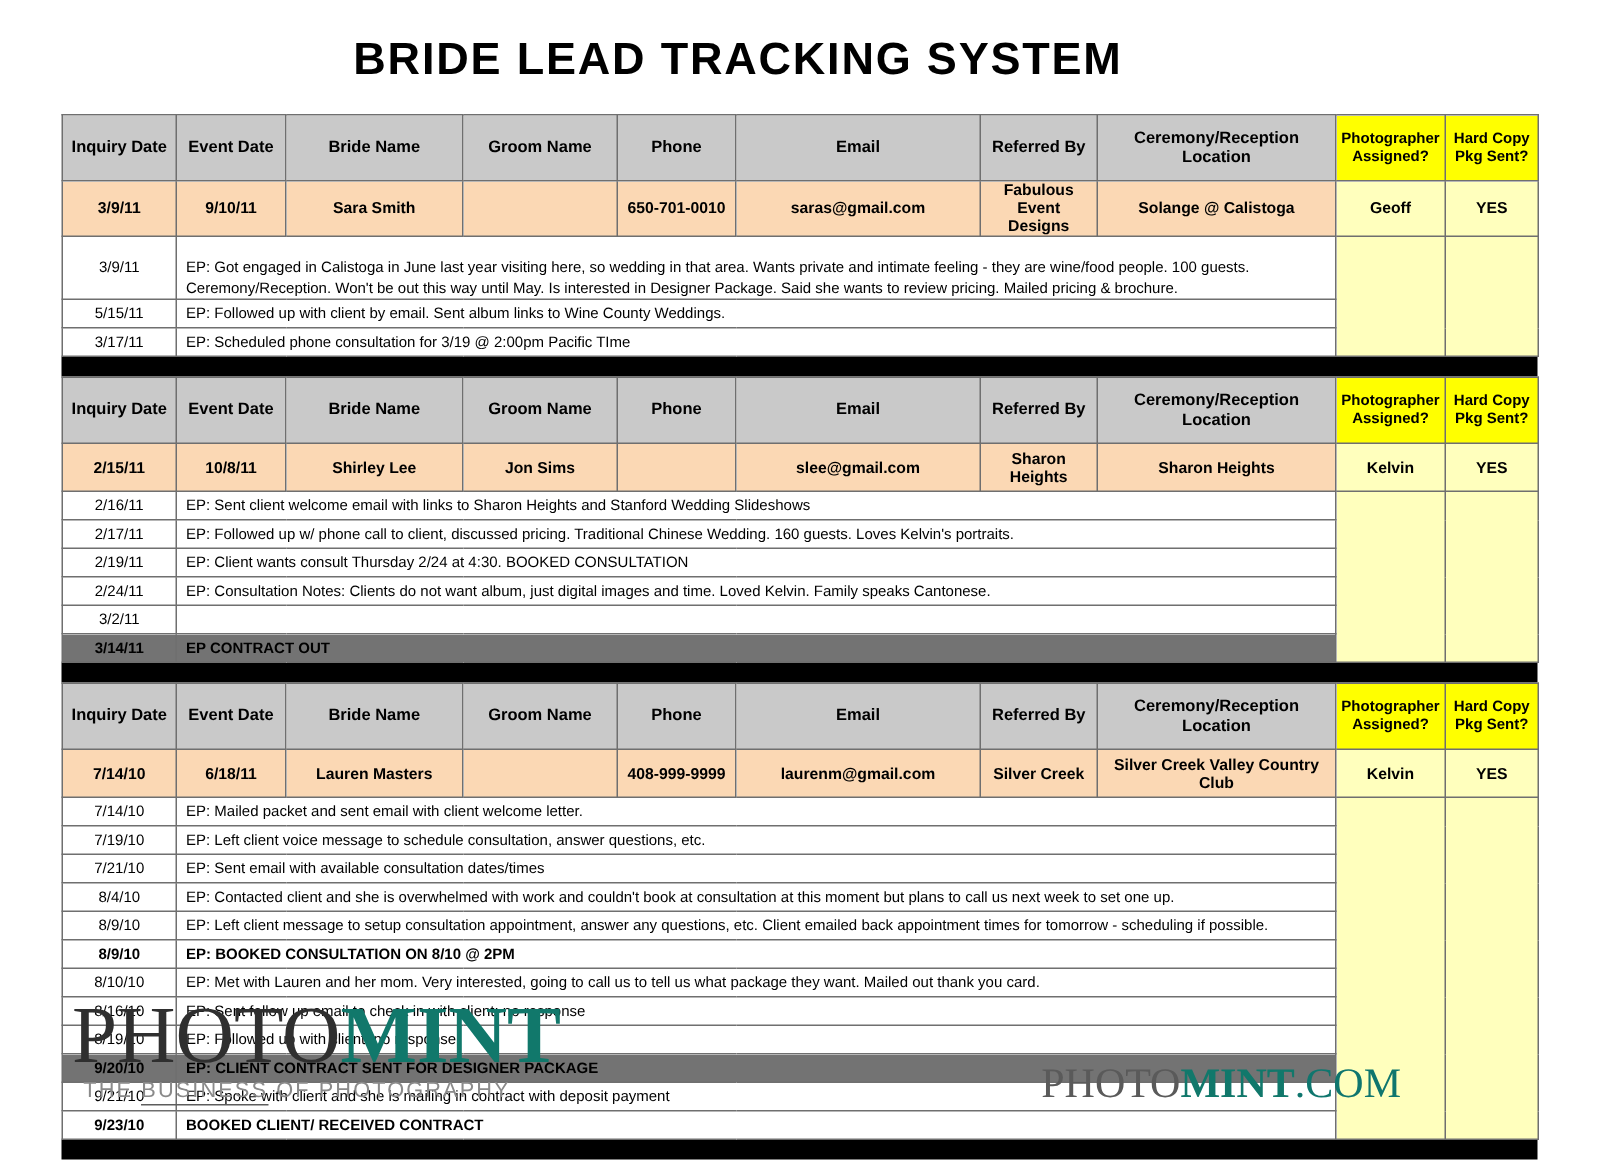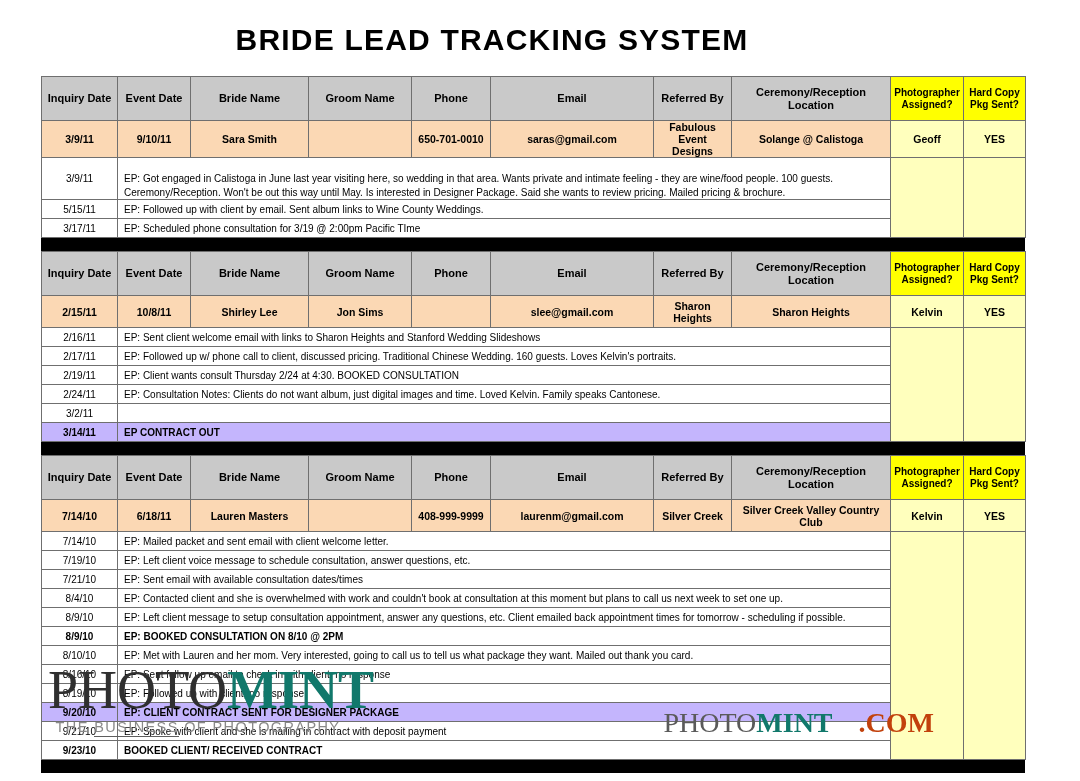--- a/index.html
+++ b/index.html
@@ -92,21 +92,21 @@
     text-align:center;
     font-weight:400;
   }
   .note td.txt{
     text-align:left;
     padding-left:6px;
   }
   .note.tall td{height:40px;}
   .note.tall td.txt{line-height:1.35;padding-top:14px;}
   .note.bold td{font-weight:700;}
-  .note.green td{background:#c4b5fd;}
+  .note.green td{background:#737373;}
   .note.green td.dt{font-weight:700;}
   .note.green td.txt{font-weight:700;}
   td.yelfill{background:#ffffbd;}
 
   
   .sep{height:13px;background:#000000;width:984px;}
 
   
   .logo-main{
     position:absolute;
@@ -137,21 +137,21 @@
   .logo-corner{
     position:absolute;
     right:50px; top:708px;
     font-family:"Liberation Serif", serif;
     font-size:28px;
     line-height:30px;
     white-space:nowrap;
   }
   .lc-photo{color:#5a5a5a;font-weight:400;}
   .lc-mint{color:#11786b;font-weight:700;}
-  .lc-com{color:#c2410c;font-weight:700;margin-left:26px;}
+  .lc-com{color:#0f766e;font-weight:400;}
 </style>
 </head>
 <body>
 
 <div class="page">
 
   <div class="title">BRIDE LEAD TRACKING SYSTEM</div>
 
   <div class="sheet" id="sheet">
       <table class="blk">

